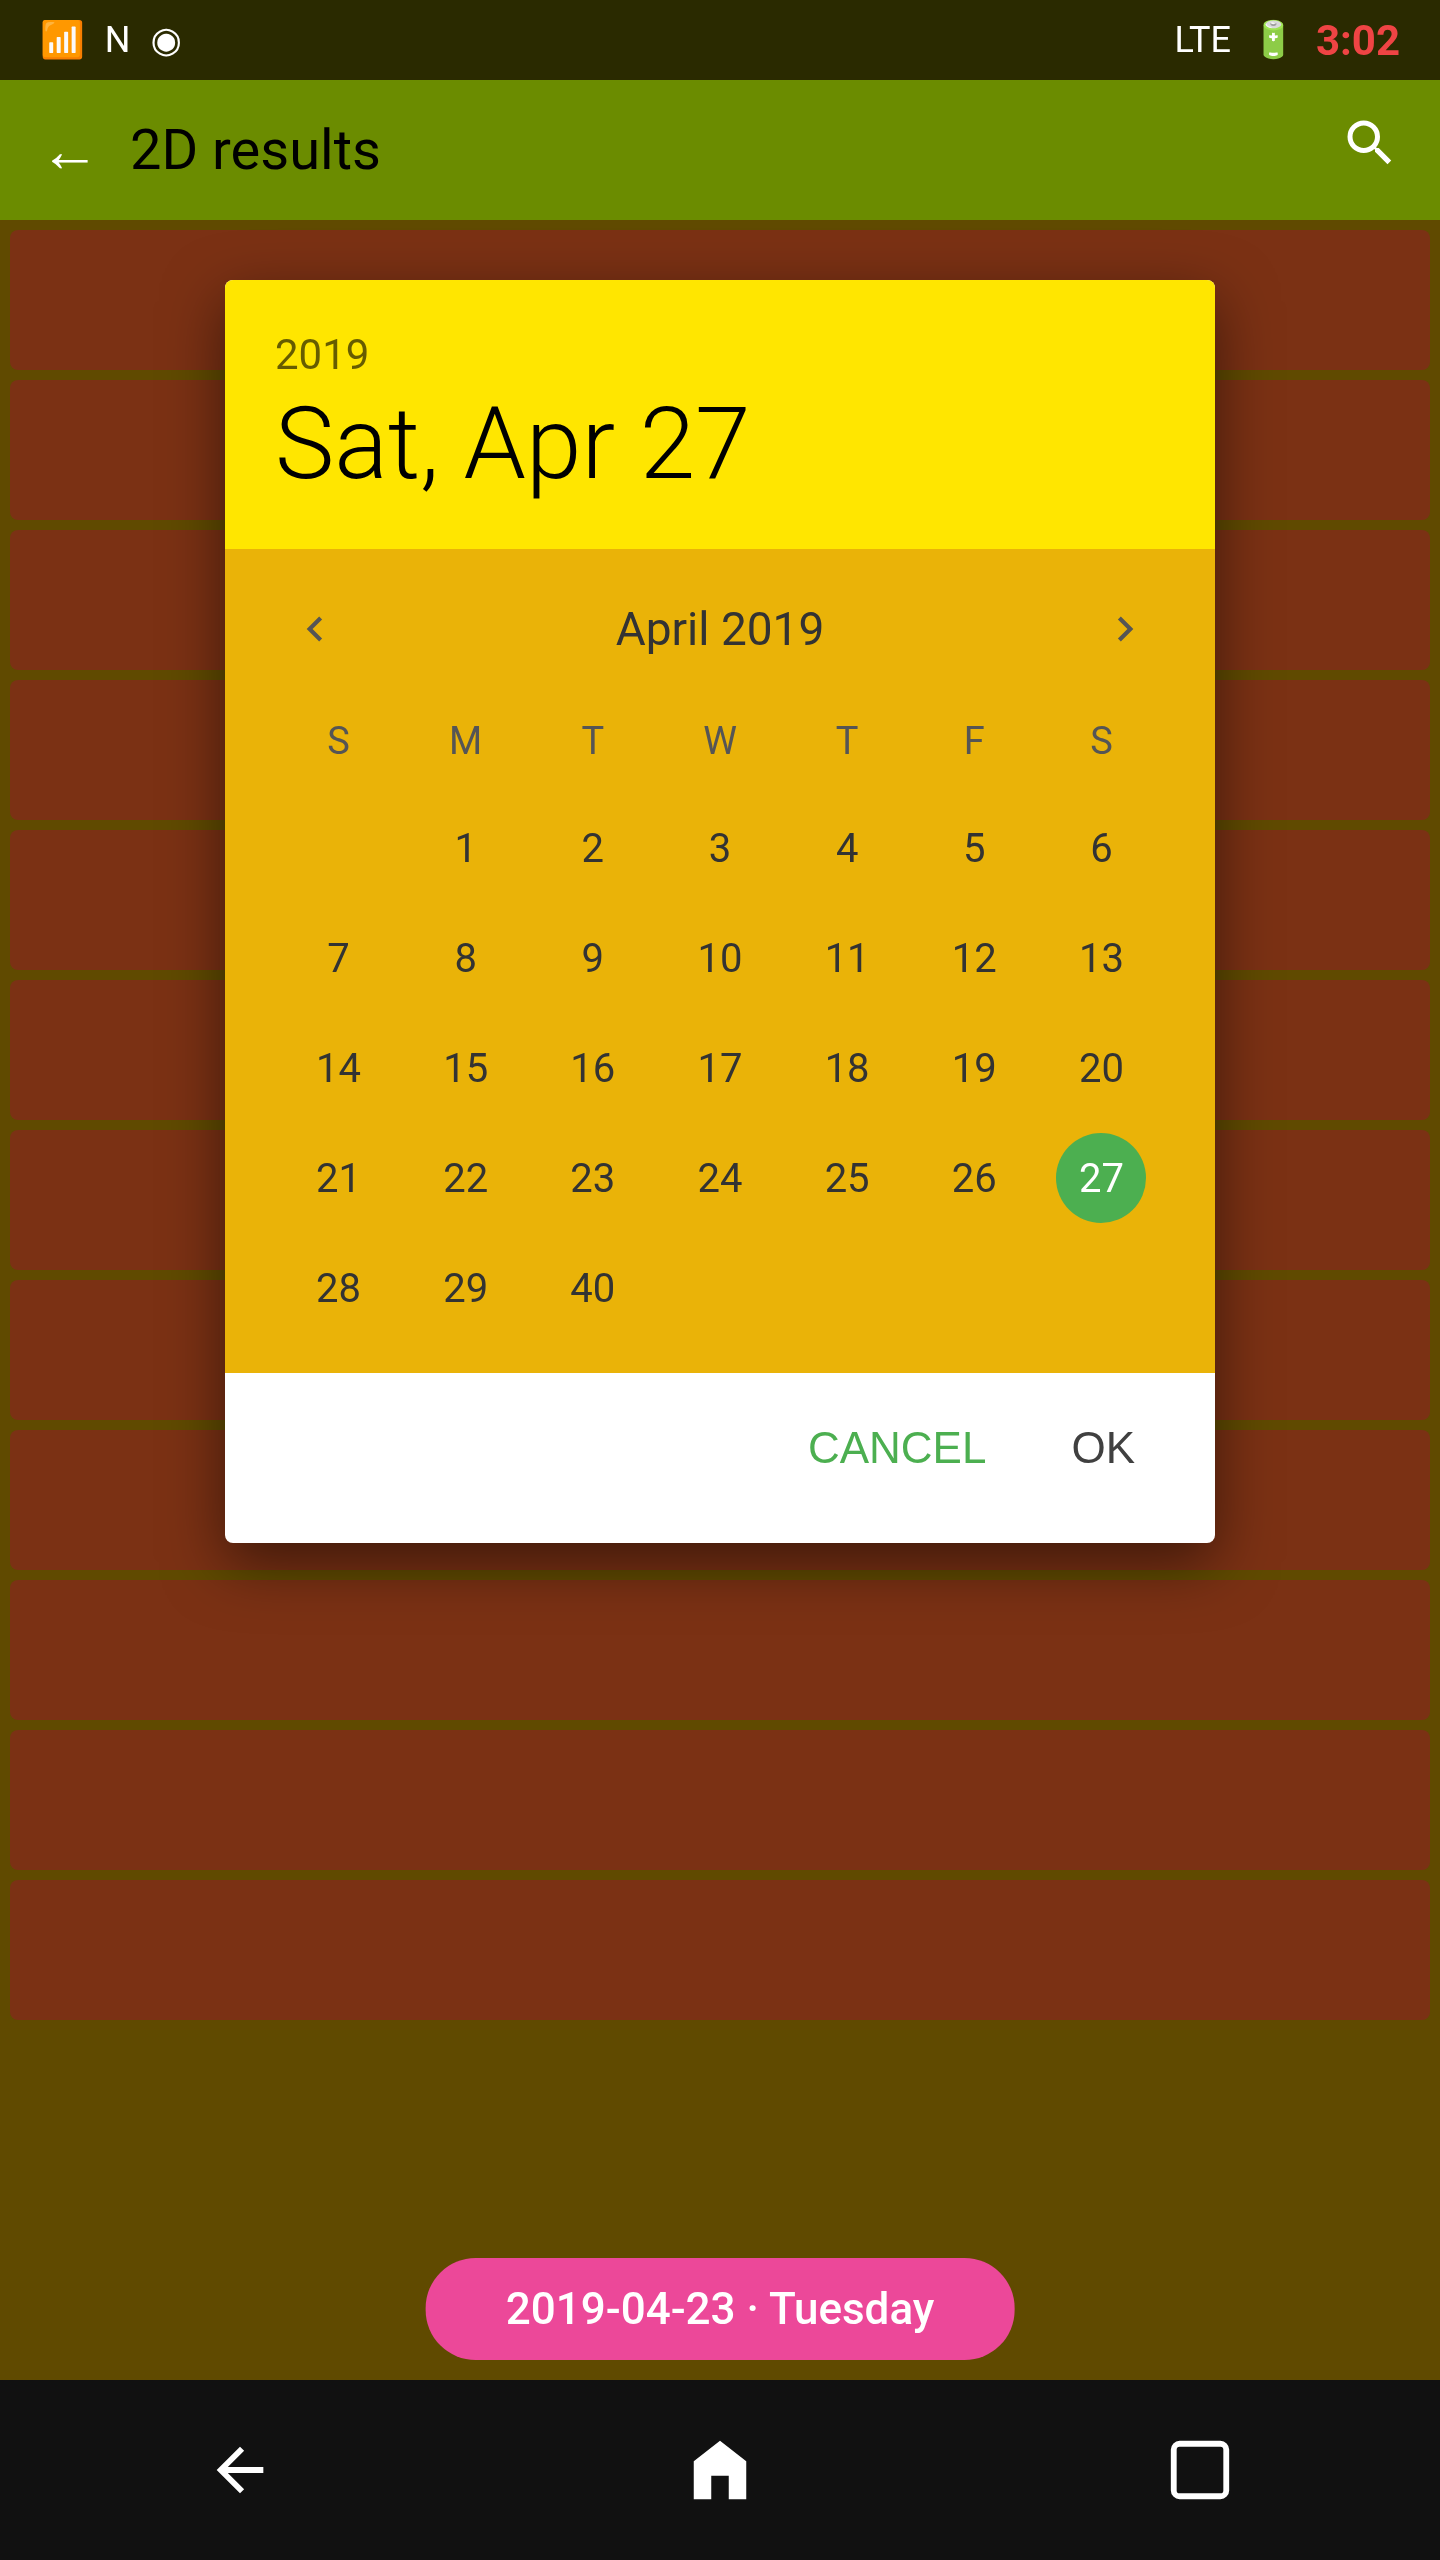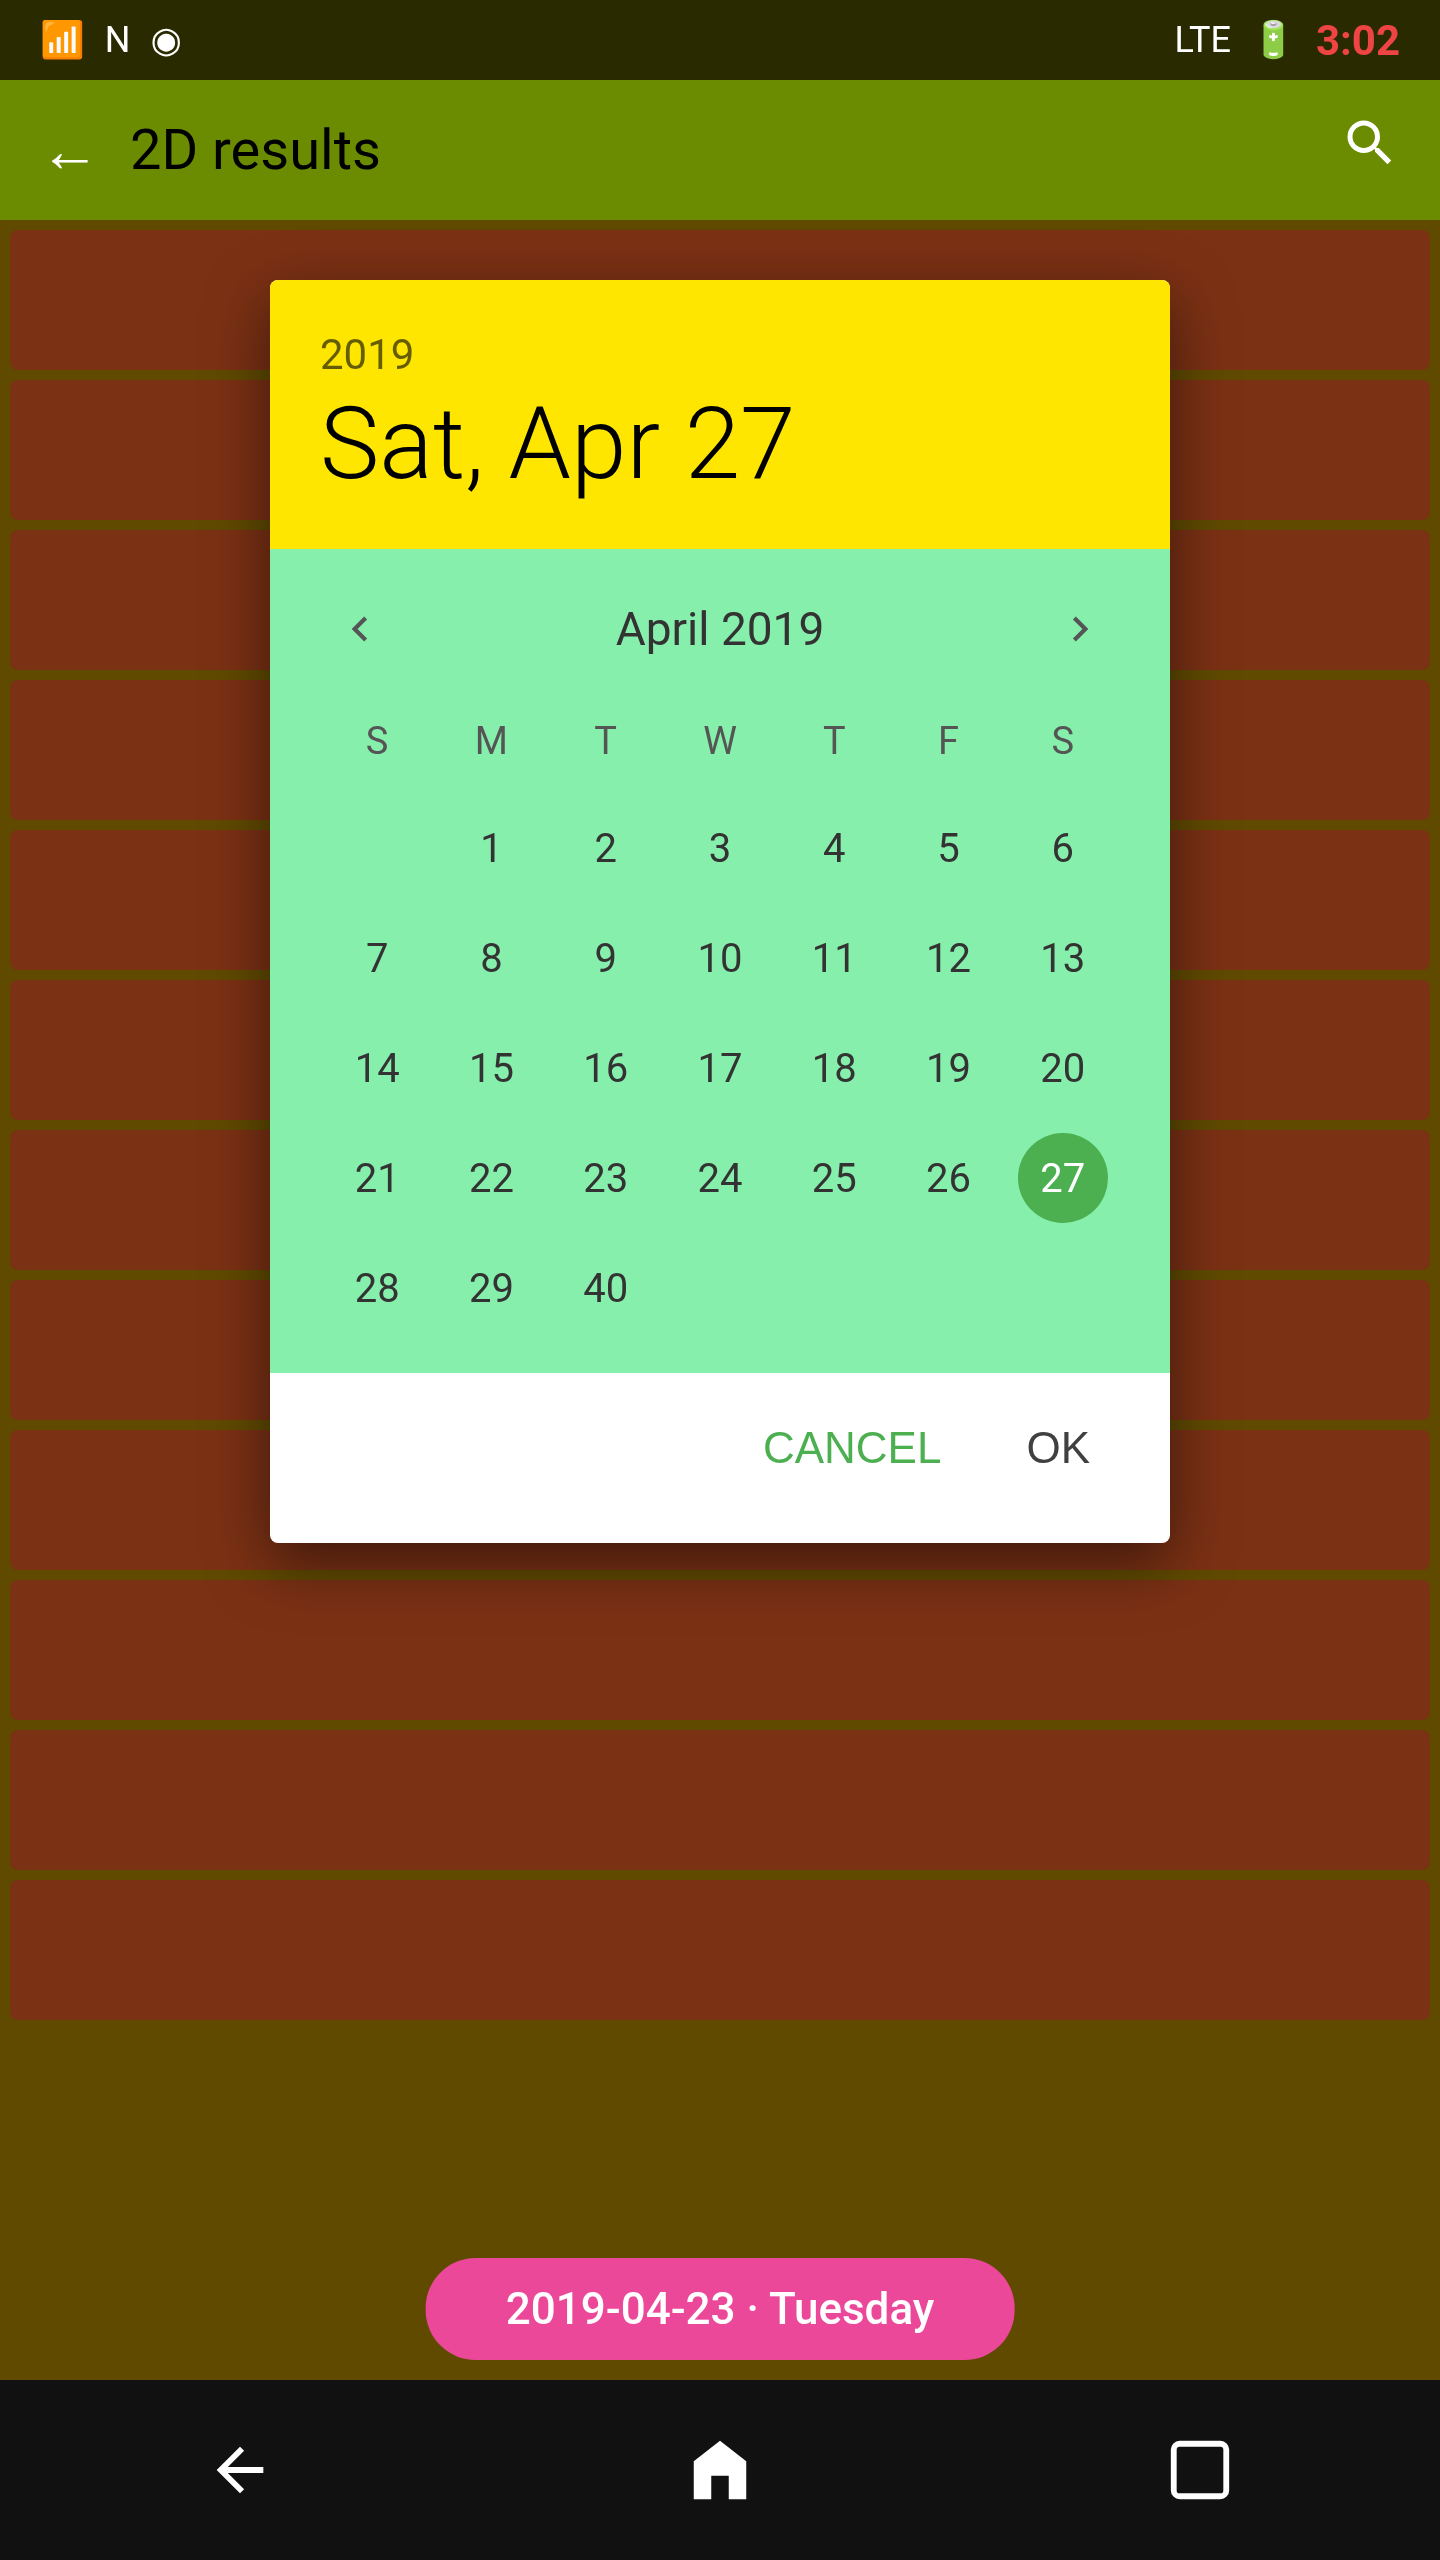--- a/index.html
+++ b/index.html
@@ -117,21 +117,21 @@
       background: rgba(0,0,0,0.3);
       z-index: 5;
     }
 
     
     .dialog-container {
       position: absolute;
       top: 280px;
       left: 50%;
       transform: translateX(-50%);
-      width: 900px;
+      width: 990px;
       background: white;
       border-radius: 8px;
       overflow: hidden;
       z-index: 20;
       box-shadow: 0 20px 60px rgba(0,0,0,0.5);
     }
 
     
     .dialog-header {
       background: #FFE600;
@@ -147,21 +147,21 @@
 
     .dialog-date {
       color: #000000;
       font-size: 100px;
       font-weight: 300;
       line-height: 1.1;
     }
 
     
     .dialog-body {
-      background: #86efac;
+      background: #eab308;
       padding: 40px 50px 30px 50px;
     }
 
     
     .month-nav {
       display: flex;
       align-items: center;
       justify-content: space-between;
       margin-bottom: 40px;
     }

